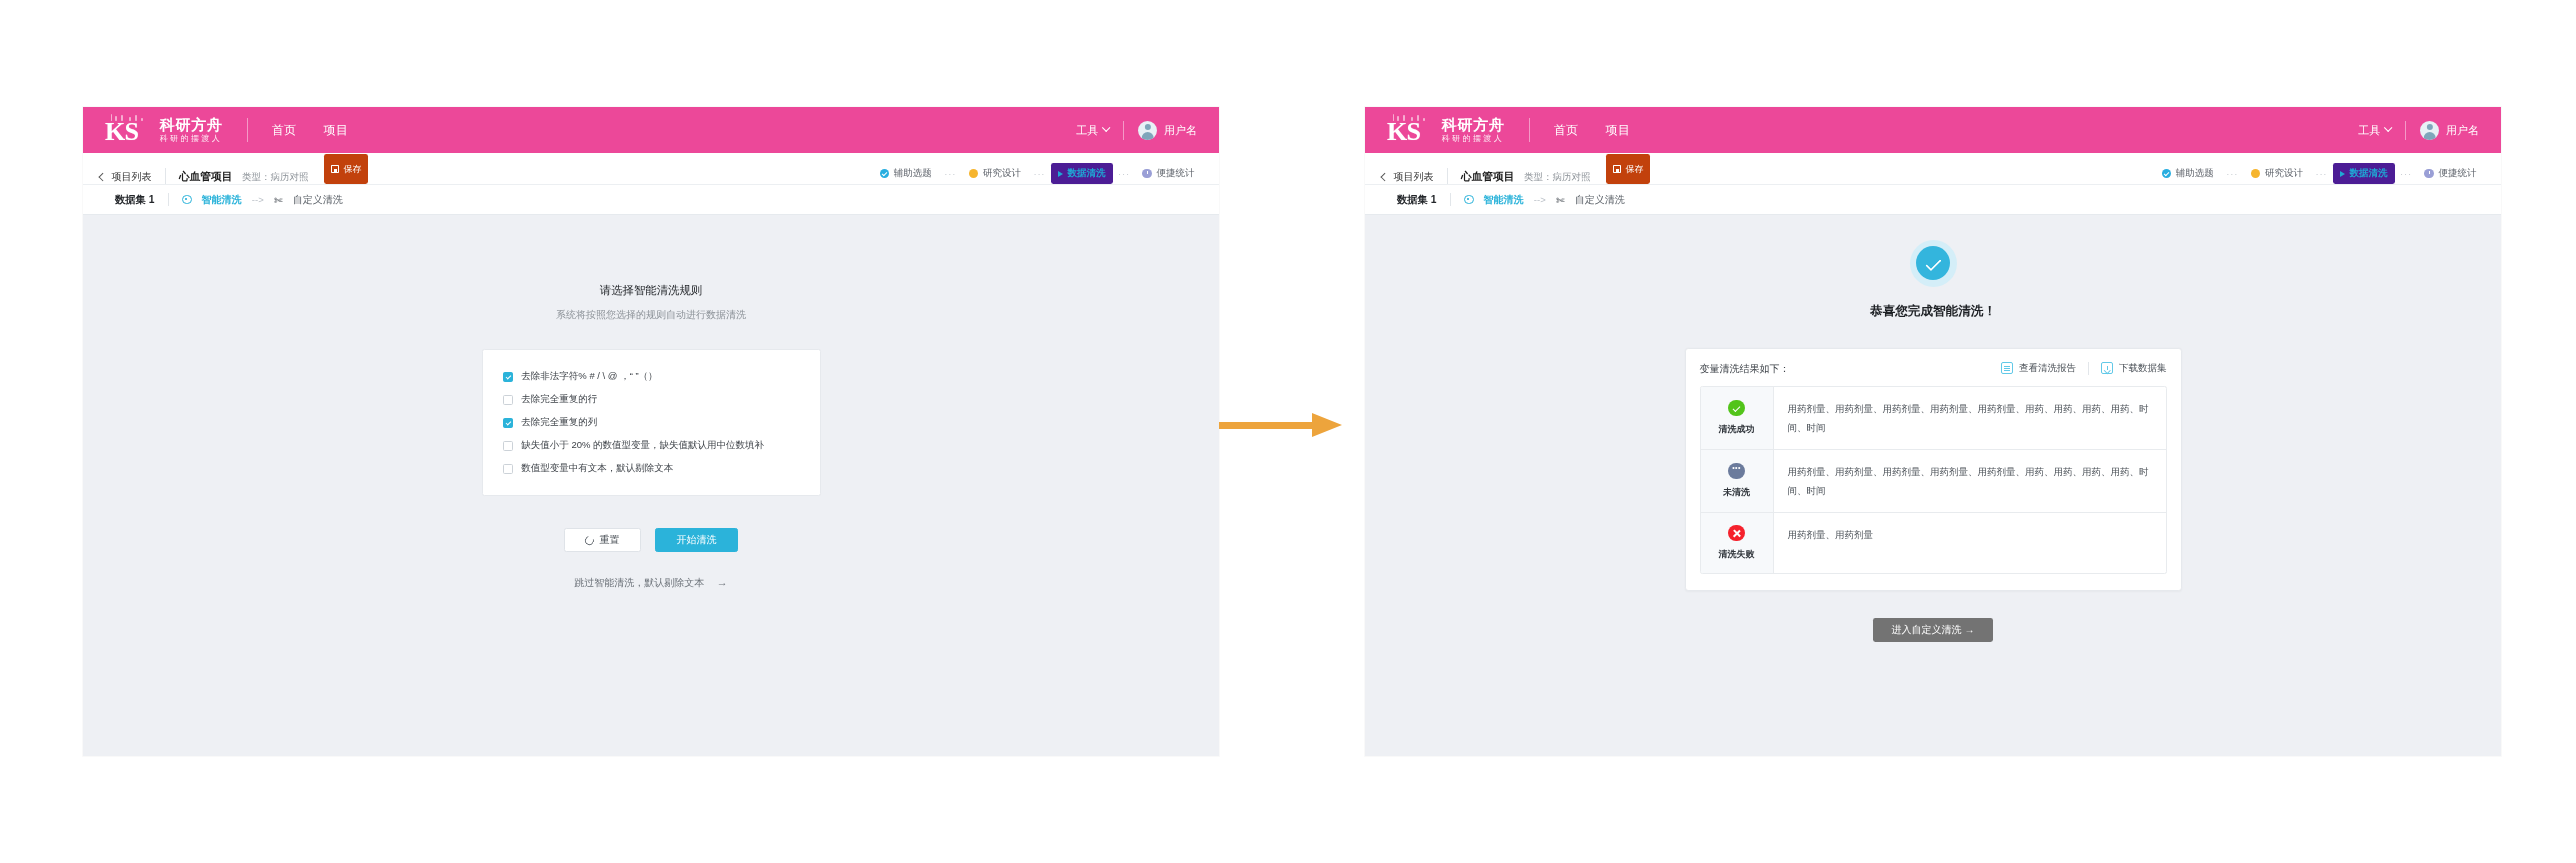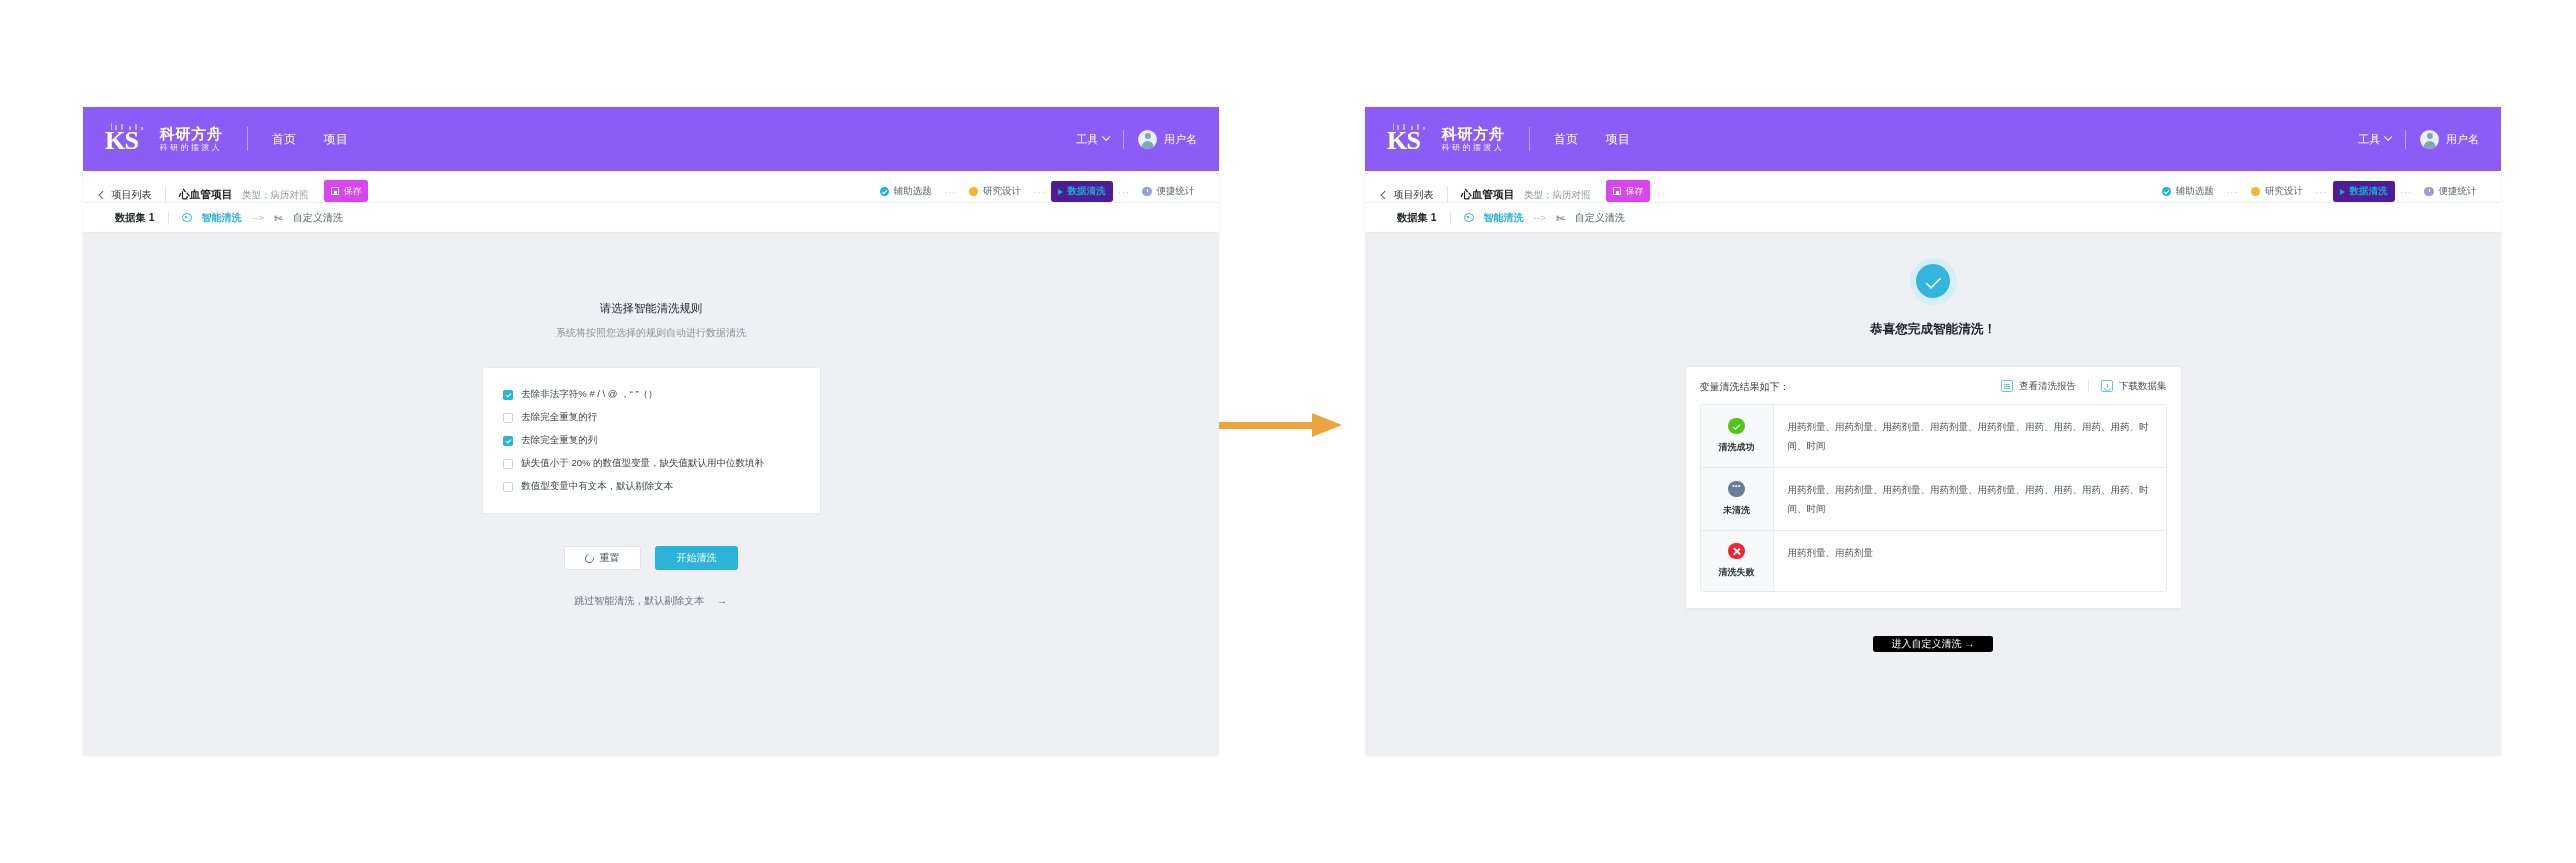--- a/index.html
+++ b/index.html
@@ -15,21 +15,21 @@
   .panel {
     position: absolute; top: 107px; width: 1136px; height: 649px;
     background: #eef0f4;
     box-shadow: 0 0 0 0.8px rgba(0,0,0,0.03);
   }
   .panel.left  { left: 83px; }
   .panel.right { left: 1365px; }
 
   
   .topbar {
-    height: 64px; background: #8b5cf6;
+    height: 46px; background: #ec4899;
     display: flex; align-items: center; padding: 17px 22px;
     position: relative;
   }
   .logo-wrap { display: flex; align-items: center; gap: 8.7px; }
   .logo-mark {
     position: relative; width: 46px; height: 32px; flex: none;
   }
   .logo-mark .ks {
     font-family: "Liberation Serif", "DejaVu Serif", serif;
     font-weight: 700; font-size: 26px; color: #fff;
@@ -75,22 +75,22 @@
     height: 32px; background: #fff; display: flex; align-items: flex-end;
     padding: 0 17.4px; border-bottom: 0.8px solid #eceff2;
   }
   .back { display:flex; align-items:center; gap:5.5px; font-size:10px; color:#333; }
   .chev-l { width:5.5px; height:5.5px; border-left:1.2px solid #555; border-bottom:1.2px solid #555;
             transform: rotate(45deg); display:inline-block; }
   .subdiv { width:0.8px; height:16px; background:#e2e6ea; margin: 0 13.4px; }
   .projname { font-size:10.7px; font-weight:700; color:#1d1d1d; }
   .projtype { font-size:9.5px; color:#8c9298; margin-left:9.5px; }
   .savebtn {
-    margin-left:16px; background:#d946ef; color:#fff; border:none; border-radius:2.4px;
-    height:22px; padding: 0 7px; font-size:9px; display:flex; align-items:center; gap:4px;
+    margin-left:16px; background:#c2410c; color:#fff; border:none; border-radius:2.4px;
+    height:30px; padding: 0 7px; font-size:9px; display:flex; align-items:center; gap:4px;
     cursor:pointer; font-family:inherit;
   }
   .save-ico { width:8px; height:8px; border:1.1px solid #fff; border-radius:0.8px;
               position:relative; flex:none; }
   .save-ico::after{ content:""; position:absolute; left:1.6px; bottom:0; right:1.6px; height:3.2px;
               background:#fff; }
 
   .steps { margin-left:auto; display:flex; align-items:center; }
   .step { display:flex; align-items:center; gap:4.7px; font-size:9.5px; color:#5b6068;
           padding: 4px 7px; border-radius:2.4px; }
@@ -201,22 +201,22 @@
      border-left:1.6px solid #fff;border-bottom:1.6px solid #fff;transform:rotate(-45deg);}
   .badge.none::after{content:"\2022\2022\2022";position:absolute;left:0;right:0;top:-3.2px;
      text-align:center;color:#fff;font-size:7px;letter-spacing:0.4px;line-height:16.6px;}
   .badge.fail::before,.badge.fail::after{content:"";position:absolute;left:7.6px;top:4px;
      width:1.5px;height:8.7px;background:#fff;}
   .badge.fail::before{transform:rotate(45deg);} .badge.fail::after{transform:rotate(-45deg);}
   .st-label { font-size:9px; font-weight:700; color:#31363c; }
   .rtd-vars { flex:1; padding: 12px 14px; font-size:9.5px; color:#4a5057; line-height: 2.0; }
 
   .enterbtn {
-    display:block; margin: 27px auto 0; background:#000000; color:#fff; border:none;
-    border-radius:2.4px; height:16px; padding: 0 19px; font-size:10px; cursor:pointer;
+    display:block; margin: 27px auto 0; background:#737373; color:#fff; border:none;
+    border-radius:2.4px; height:24px; padding: 0 19px; font-size:10px; cursor:pointer;
     font-family:inherit;
   }
 
   
   .bigarrow { position:absolute; left:1219px; top:413px; width:134px; height:24px; }
   .bigarrow .shaft { position:absolute; left:0; top:8.7px; width:99px; height:7px; background:#eda43c; }
   .bigarrow .head  { position:absolute; left:93px; top:0; width:0; height:0;
       border-left:30px solid #eda43c; border-top:12px solid transparent;
       border-bottom:12px solid transparent; }
 </style>

